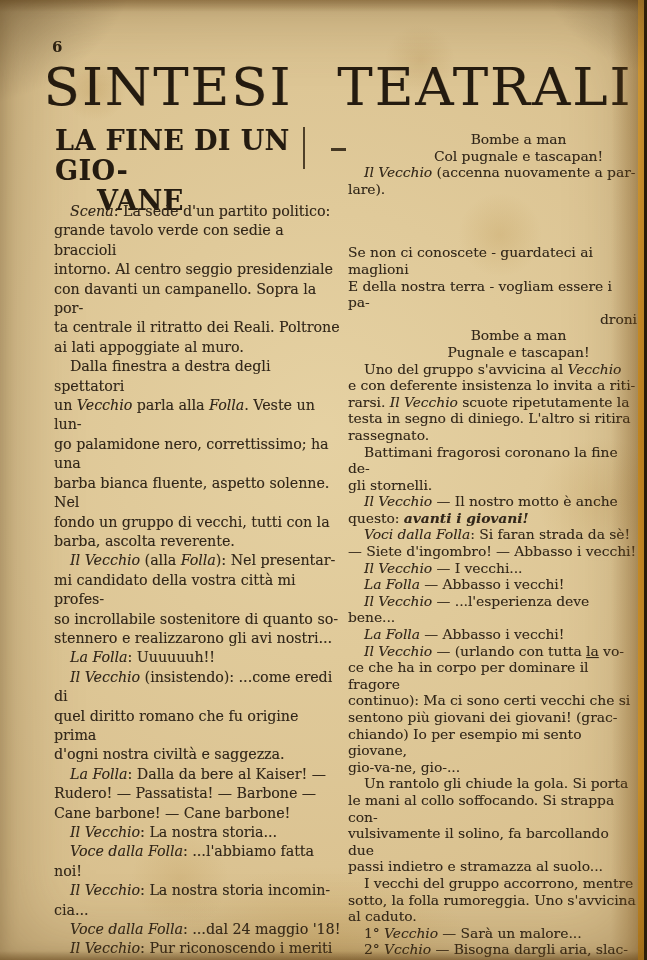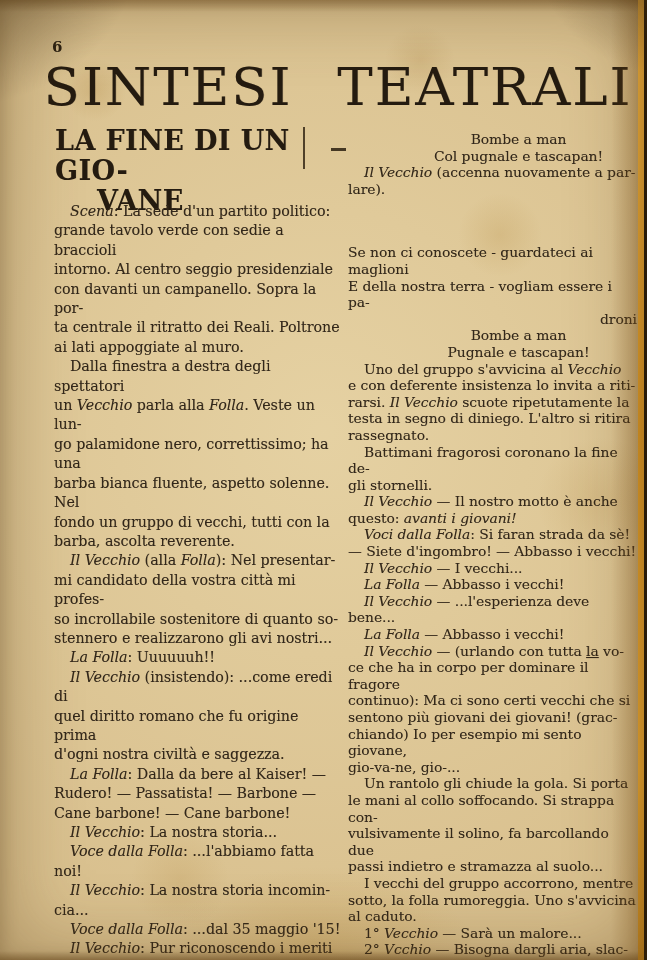--- a/index.html
+++ b/index.html
@@ -40,21 +40,21 @@
 
   .col{position:absolute;text-shadow:.3px .3px 0 rgba(43,32,18,.30);}
   #col-left{left:54px;top:202px;width:287px;font-size:14.2px;line-height:19.4px;}
   #col-right{left:348px;top:131px;width:289px;font-size:13.8px;line-height:16.6px;}
   .blk{margin:0;white-space:pre-line;text-align:left;}
   .para{text-indent:16px;}
   .flush{text-indent:0;margin-top:47px;}
   #col-right .verse{padding-left:52px;text-align:center;}
   .right{text-align:right;}
   .it{font-style:italic;}
-  .bd{font-weight:normal;}
+  .bd{font-weight:bold;}
   .un{text-decoration:underline;}
 
   #print-artifact-v{position:absolute;left:303px;top:127px;width:2px;height:42px;background:rgba(42,30,14,.8);}
   #print-artifact-h{position:absolute;left:331px;top:148px;width:15px;height:3px;background:rgba(42,30,14,.85);}
 </style>
 </head>
 <body>
 
 <div id="page-number">6</div>
 
@@ -86,21 +86,21 @@
     <p class="blk para"><span class="it">Il Vecchio</span><span> (insistendo): ...come eredi di
 quel diritto romano che fu origine prima
 d'ogni nostra civiltà e saggezza.</span></p>
     <p class="blk para"><span class="it">La Folla</span><span>: Dalla da bere al Kaiser! —
 Rudero! — Passatista! — Barbone —
 Cane barbone! — Cane barbone!</span></p>
     <p class="blk para"><span class="it">Il Vecchio</span><span>: La nostra storia...</span></p>
     <p class="blk para"><span class="it">Voce dalla Folla</span><span>: ...l'abbiamo fatta noi!</span></p>
     <p class="blk para"><span class="it">Il Vecchio</span><span>: La nostra storia incomin-
 cia...</span></p>
-    <p class="blk para"><span class="it">Voce dalla Folla</span><span>: ...dal 35 maggio '15!</span></p>
+    <p class="blk para"><span class="it">Voce dalla Folla</span><span>: ...dal 24 maggio '18!</span></p>
     <p class="blk para"><span class="it">Il Vecchio</span><span>: Pur riconoscendo i meriti
 innegabili della nuova generazione...</span></p>
   </div>
 <div id="col-right" class="col">
     <p class="blk verse"><span>Bombe a man
 Col pugnale e tascapan!</span></p>
     <p class="blk para"><span class="it">Il Vecchio</span><span> (accenna nuovamente a par-
 lare).</span></p>
     <p class="blk flush"><span>Se non ci conoscete - guardateci ai maglioni
 E della nostra terra - vogliam essere i pa-</span></p>

